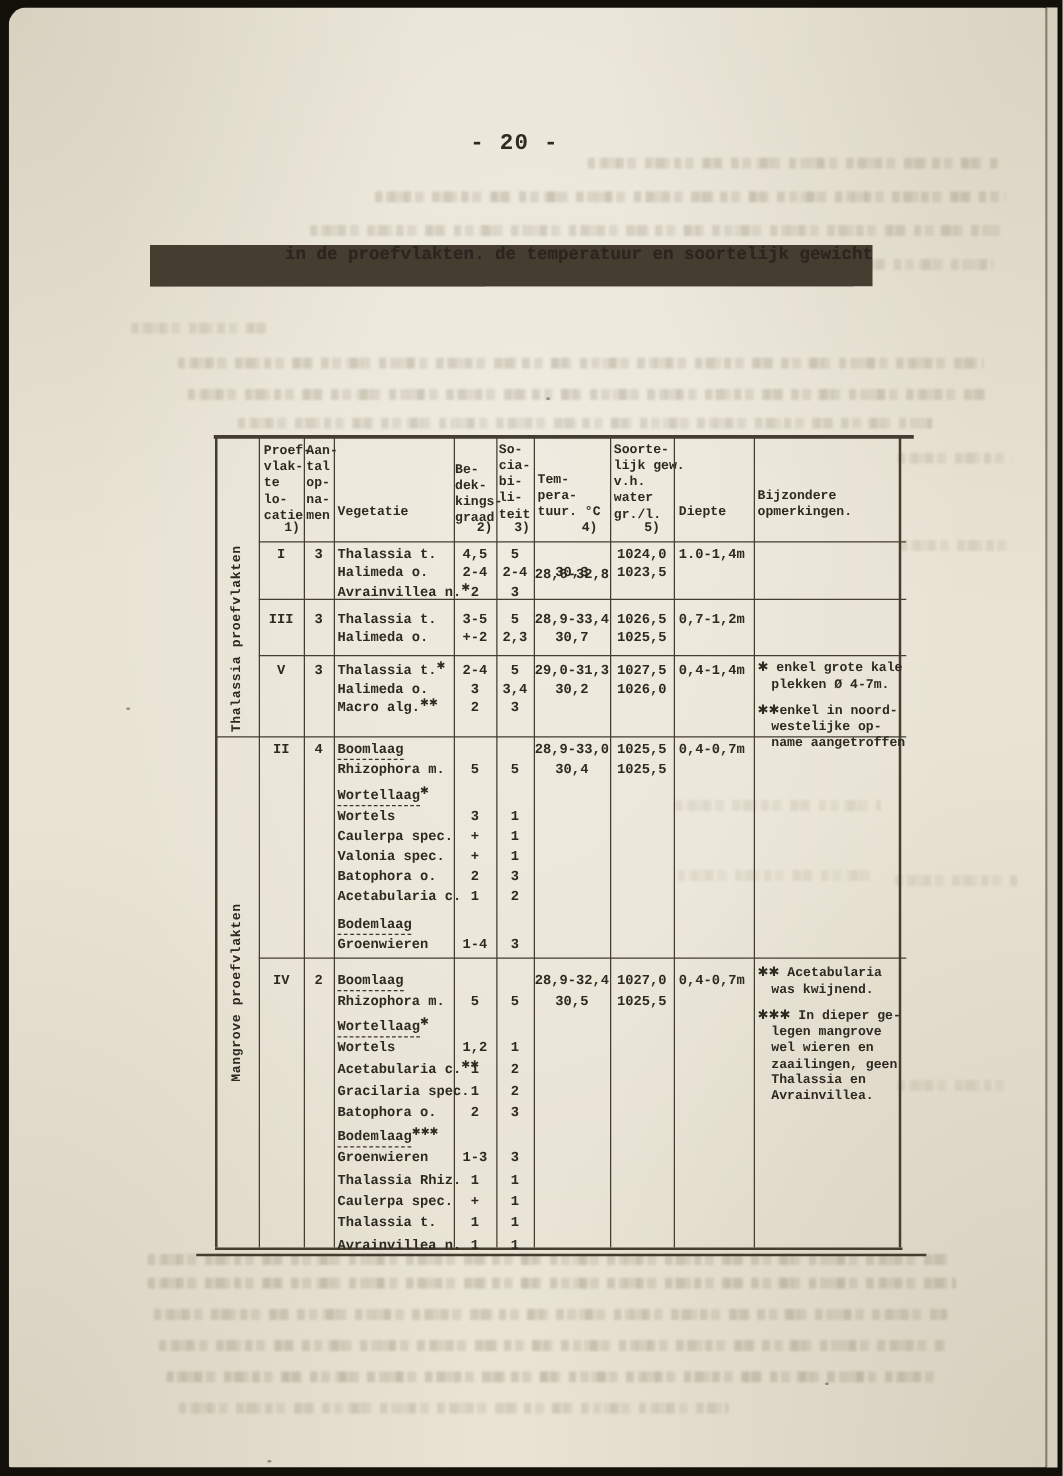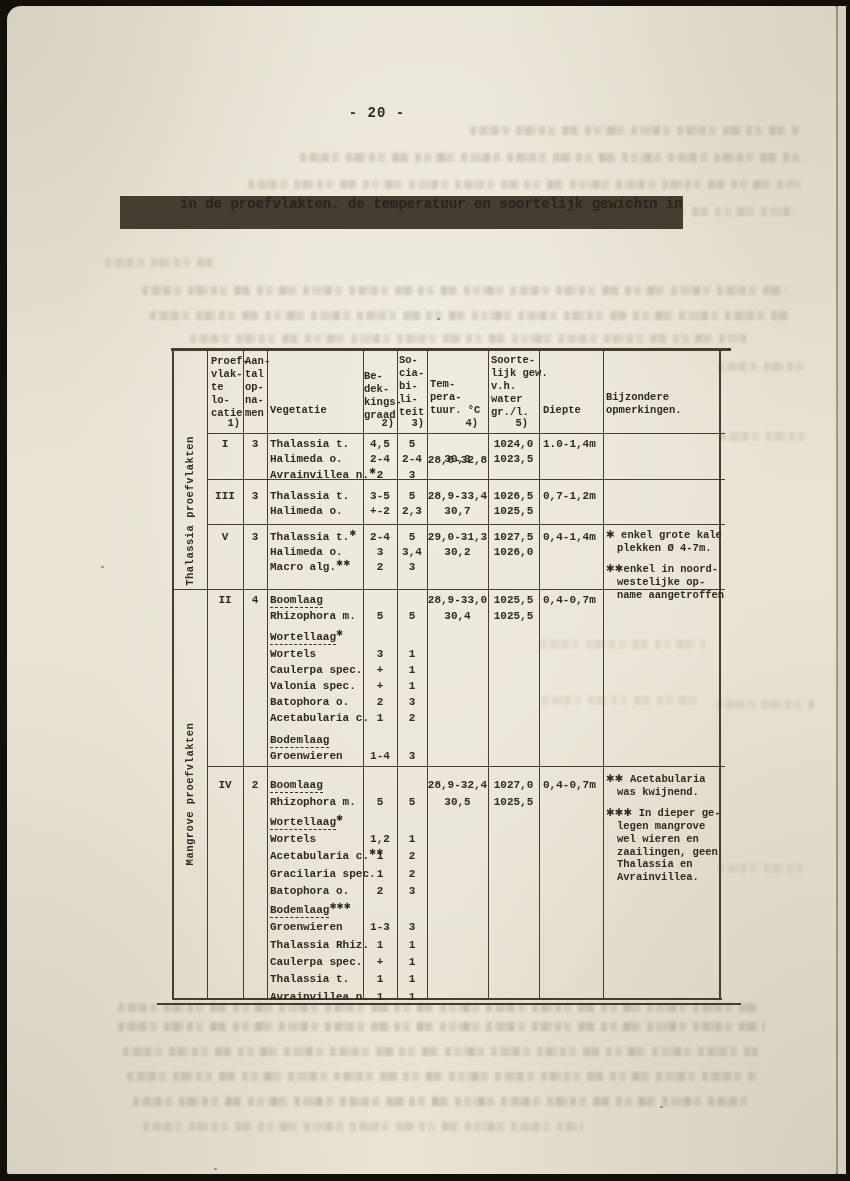--- a/index.html
+++ b/index.html
@@ -10,26 +10,26 @@
          background-image:
            radial-gradient(ellipse at 50% 35%, rgba(255,255,255,0.30), rgba(255,255,255,0) 62%),
            radial-gradient(ellipse at 100% 0%, rgba(125,115,92,0.14), rgba(125,115,92,0) 30%),
            radial-gradient(ellipse at 0% 0%, rgba(125,115,92,0.16), rgba(125,115,92,0) 28%),
            radial-gradient(ellipse at 0% 100%, rgba(125,115,92,0.16), rgba(125,115,92,0) 32%),
            radial-gradient(ellipse at 100% 100%, rgba(125,115,92,0.18), rgba(125,115,92,0) 36%);
          border-radius:14px 2px 2px 2px;}
   .edge-strip{position:absolute;left:837px;top:6px;width:9px;height:1168px;background:#d6d0bf;}
   .edge-line{position:absolute;left:836px;top:6px;width:2px;height:1168px;background:rgba(104,96,78,0.55);}
   .mono{font-family:"Liberation Mono",monospace;}
-  .pagenum{position:absolute;left:300px;top:99px;width:140px;text-align:center;
-           font-size:14px;font-weight:700;color:#2e2a22;letter-spacing:1px;}
+  .pagenum{position:absolute;left:300px;top:99px;width:140px;text-align:right;
+           font-size:18px;font-weight:700;color:#2e2a22;letter-spacing:1px;}
   .title{position:absolute;left:113px;top:190px;font-size:14px;font-weight:700;color:#2b2720;
          text-shadow:0 0 .5px rgba(43,39,32,.65);}
   .title .tline{height:33px;white-space:nowrap;}
-  .title .ind{padding-left:60px;}
+  .title .ind{padding-left:108px;}
   .title .sp{margin-left:8px;}
   #tbl{position:absolute;left:166px;top:344px;width:547px;height:662px;font-weight:700;color:#2e2a22;}
   .tline,.vline{position:absolute;background:#443d30;}
   .hcell{position:absolute;font-size:10.5px;line-height:13px;white-space:pre-line;
          font-weight:700;color:#2e2a22;}
   .fn{position:absolute;font-size:10.5px;font-weight:700;text-align:right;color:#2e2a22;}
   .cellv{position:absolute;font-size:11px;line-height:13px;white-space:nowrap;}
   .num{position:absolute;font-size:11px;line-height:13px;text-align:center;}
   .layer{border-bottom:1.5px dashed #3a342a;padding-bottom:1px;}
   .supm{font-size:8.5px;position:relative;top:-4px;font-family:"DejaVu Sans","Liberation Mono",sans-serif;}

